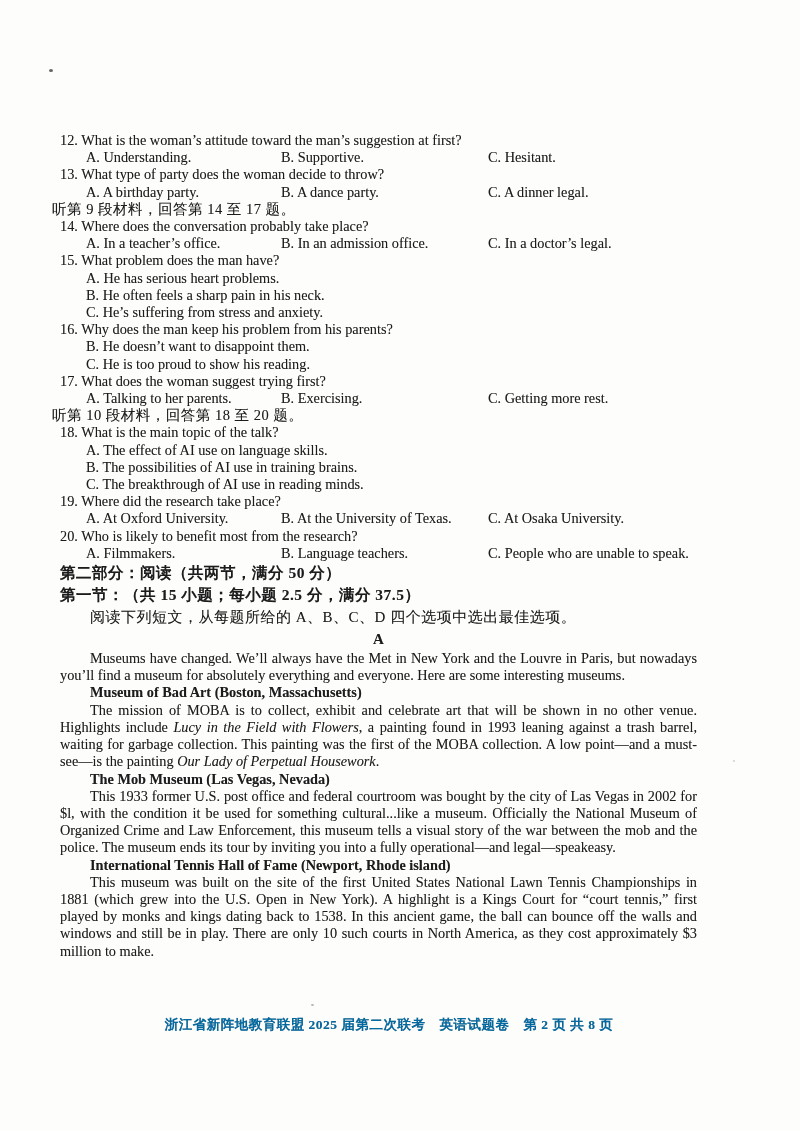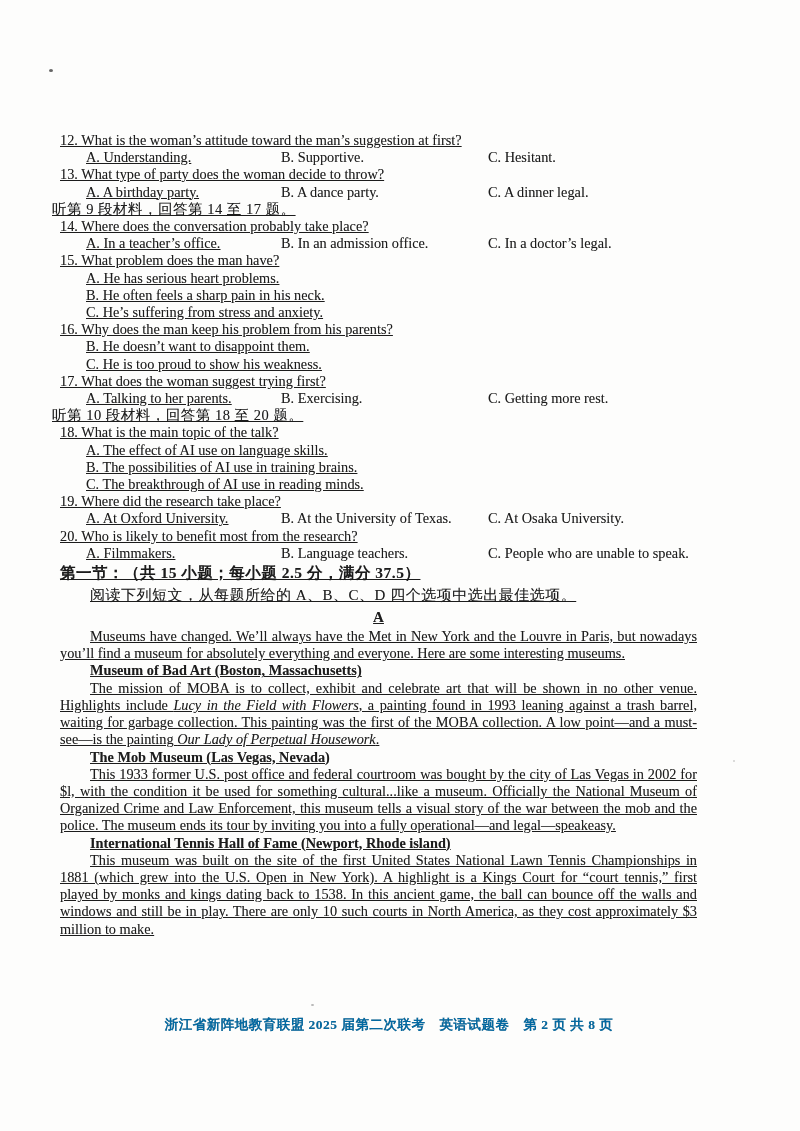--- a/index.html
+++ b/index.html
@@ -10,21 +10,21 @@
     background:#fdfdfc;
     overflow:hidden;
     font-family:"Liberation Serif","DejaVu Serif",serif;
     color:#1c1c1c;
     text-shadow:0 0 .5px rgba(40,40,40,.35);
   }
   .content{
     position:absolute;left:60px;top:132px;width:637px;
     font-size:14.3px;line-height:17.2px;
   }
-  .ln{min-height:17.2px;text-decoration:underline;}
+  .ln{min-height:17.2px;}
   .q{padding-left:0;}
   .o1{padding-left:26px;}
   .o3{position:relative;}
   .o3 .oa{margin-left:26px;}
   .o3 .ob{position:absolute;left:221px;}
   .o3 .oc{position:absolute;left:428px;}
   .cn{font-size:14.5px;margin-left:-8px;letter-spacing:.5px;}
   .sec{font-weight:bold;font-size:15.5px;line-height:22px;letter-spacing:.5px;}
   .cnind{padding-left:30px;font-size:15px;line-height:22px;letter-spacing:.5px;}
   .centerA{text-align:center;font-weight:bold;font-size:15px;line-height:19px;margin:2px 0 1px 0;}
@@ -56,32 +56,33 @@
       <div class="ln o3"><span class="oa">A. A birthday party.</span><span class="ob">B. A dance party.</span><span class="oc">C. A dinner legal.</span></div>
       <div class="ln cn">听第 9 段材料，回答第 14 至 17 题。</div>
       <div class="ln q">14. Where does the conversation probably take place?</div>
       <div class="ln o3"><span class="oa">A. In a teacher’s office.</span><span class="ob">B. In an admission office.</span><span class="oc">C. In a doctor’s legal.</span></div>
       <div class="ln q">15. What problem does the man have?</div>
       <div class="ln o1">A. He has serious heart problems.</div>
       <div class="ln o1">B. He often feels a sharp pain in his neck.</div>
       <div class="ln o1">C. He’s suffering from stress and anxiety.</div>
       <div class="ln q">16. Why does the man keep his problem from his parents?</div>
       <div class="ln o1">B. He doesn’t want to disappoint them.</div>
-      <div class="ln o1">C. He is too proud to show his weakness.</div>
+      <div class="ln o1">C. He is too proud to show his reading.</div>
       <div class="ln q">17. What does the woman suggest trying first?</div>
       <div class="ln o3"><span class="oa">A. Talking to her parents.</span><span class="ob">B. Exercising.</span><span class="oc">C. Getting more rest.</span></div>
       <div class="ln cn">听第 10 段材料，回答第 18 至 20 题。</div>
       <div class="ln q">18. What is the main topic of the talk?</div>
       <div class="ln o1">A. The effect of AI use on language skills.</div>
       <div class="ln o1">B. The possibilities of AI use in training brains.</div>
       <div class="ln o1">C. The breakthrough of AI use in reading minds.</div>
       <div class="ln q">19. Where did the research take place?</div>
       <div class="ln o3"><span class="oa">A. At Oxford University.</span><span class="ob">B. At the University of Texas.</span><span class="oc">C. At Osaka University.</span></div>
       <div class="ln q">20. Who is likely to benefit most from the research?</div>
       <div class="ln o3"><span class="oa">A. Filmmakers.</span><span class="ob">B. Language teachers.</span><span class="oc">C. People who are unable to speak.</span></div>
+      <div class="ln sec">第二部分：阅读（共两节，满分 50 分）</div>
       <div class="ln sec">第一节：（共 15 小题；每小题 2.5 分，满分 37.5）</div>
       <div class="ln cnind">阅读下列短文，从每题所给的 A、B、C、D 四个选项中选出最佳选项。</div>
       <div class="ln centerA">A</div>
       <div class="ln para"><span>Museums have changed. We’ll always have the Met in New York and the Louvre in Paris, but nowadays you’ll find a museum for absolutely everything and everyone. Here are some interesting museums.</span></div>
       <div class="ln head">Museum of Bad Art (Boston, Massachusetts)</div>
       <div class="ln para"><span>The mission of MOBA is to collect, exhibit and celebrate art that will be shown in no other venue. Highlights include </span><i>Lucy in the Field with Flowers</i><span>, a painting found in 1993 leaning against a trash barrel, waiting for garbage collection. This painting was the first of the MOBA collection. A low point—and a must-see—is the painting </span><i>Our Lady of Perpetual Housework</i><span>.</span></div>
       <div class="ln head">The Mob Museum (Las Vegas, Nevada)</div>
       <div class="ln para"><span>This 1933 former U.S. post office and federal courtroom was bought by the city of Las Vegas in 2002 for $l, with the condition it be used for something cultural...like a museum. Officially the National Museum of Organized Crime and Law Enforcement, this museum tells a visual story of the war between the mob and the police. The museum ends its tour by inviting you into a fully operational—and legal—speakeasy.</span></div>
       <div class="ln head">International Tennis Hall of Fame (Newport, Rhode island)</div>
       <div class="ln para"><span>This museum was built on the site of the first United States National Lawn Tennis Championships in 1881 (which grew into the U.S. Open in New York). A highlight is a Kings Court for “court tennis,” first played by monks and kings dating back to 1538. In this ancient game, the ball can bounce off the walls and windows and still be in play. There are only 10 such courts in North America, as they cost approximately $3 million to make.</span></div>

